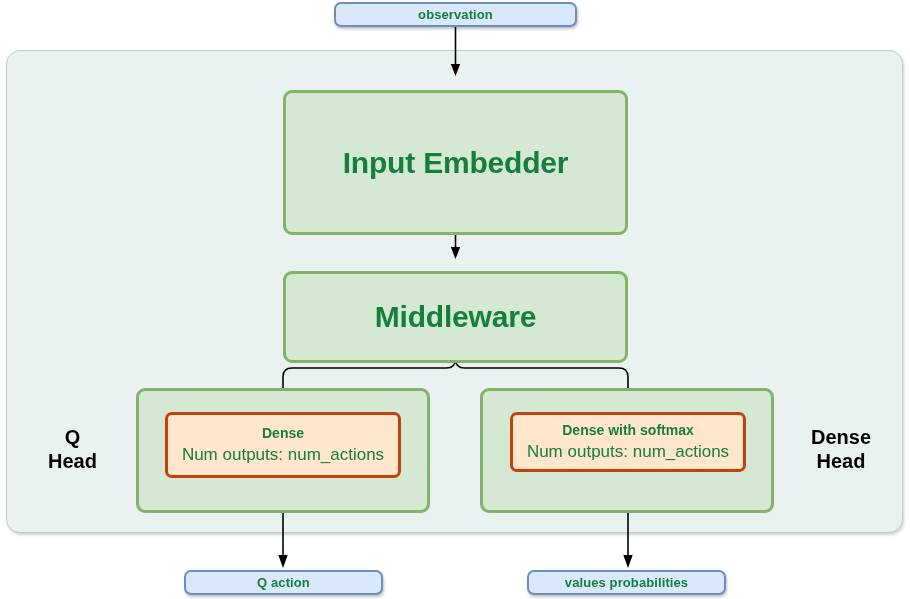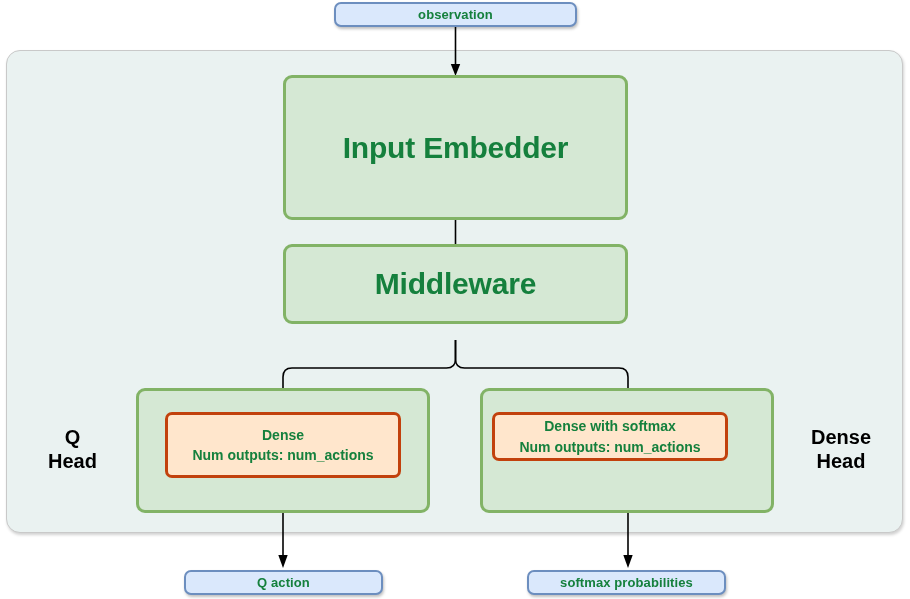--- a/index.html
+++ b/index.html
@@ -45,20 +45,21 @@
     box-shadow: 1px 2px 3px rgba(0,0,0,0.25);
     font-size: 13px;
     font-weight: bold;
     letter-spacing: 0.1px;
   }
   
   .green-box {
     background: #d5e8d4;
     border: 3px solid #82b366;
     border-radius: 9px;
+    margin-top: 15px;
   }
   .green-box.big-label {
     font-size: 30px;
     font-weight: bold;
     letter-spacing: -0.2px;
   }
   
   .head-group {
     background: #d5e8d4;
     border: 3px solid #82b366;
@@ -70,22 +71,22 @@
     border: 3px solid #c2410c;
     border-radius: 7px;
     padding: 6px 4px;
     line-height: 1.45;
   }
   .dense-title {
     font-size: 14px;
     font-weight: bold;
   }
   .dense-sub {
-    font-size: 14px;
-    font-weight: bold;
+    font-size: 17px;
+    font-weight: normal;
   }
   
   .side-label {
     position: absolute;
     font-size: 20px;
     font-weight: bold;
     color: #000000;
     text-align: center;
     line-height: 1.22;
     display: flex;
@@ -140,49 +141,49 @@
   </svg>
 
   <div class="box io-box" style="left:334px; top:2px; width:243px; height:25px;">
     <span>observation</span>
   </div>
 
   <div class="box green-box big-label" style="left:283px; top:75px; width:345px; height:145px;">
     <span>Input Embedder</span>
   </div>
 
-  <div class="box green-box big-label" style="left:283px; top:244px; width:345px; height:80px;">
+  <div class="box green-box big-label" style="left:283px; top:256px; width:345px; height:92px;">
     <span>Middleware</span>
   </div>
 
   <div class="side-label" style="left:20px; top:418px; width:105px; height:62px;">
     <span>Q</span>
     <span>Head</span>
   </div>
 
   <div class="box head-group" style="left:136px; top:388px; width:294px; height:125px;"></div>
 
   <div class="box dense-box" style="left:165px; top:412px; width:236px; height:66px;">
     <span class="dense-title">Dense</span>
     <span class="dense-sub">Num outputs: num_actions</span>
   </div>
 
   <div class="box head-group" style="left:480px; top:388px; width:294px; height:125px;"></div>
 
-  <div class="box dense-box" style="left:492px; top:412px; width:236px; height:49px;">
+  <div class="box dense-box" style="left:510px; top:412px; width:236px; height:60px;">
     <span class="dense-title">Dense with softmax</span>
     <span class="dense-sub">Num outputs: num_actions</span>
   </div>
 
   <div class="side-label" style="left:786px; top:418px; width:110px; height:62px;">
     <span>Dense</span>
     <span>Head</span>
   </div>
 
   <div class="box io-box" style="left:184px; top:570px; width:199px; height:25px;">
     <span>Q action</span>
   </div>
 
   <div class="box io-box" style="left:527px; top:570px; width:199px; height:25px;">
-    <span>softmax probabilities</span>
+    <span>values probabilities</span>
   </div>
 
 </div>
 
 </body></html>

